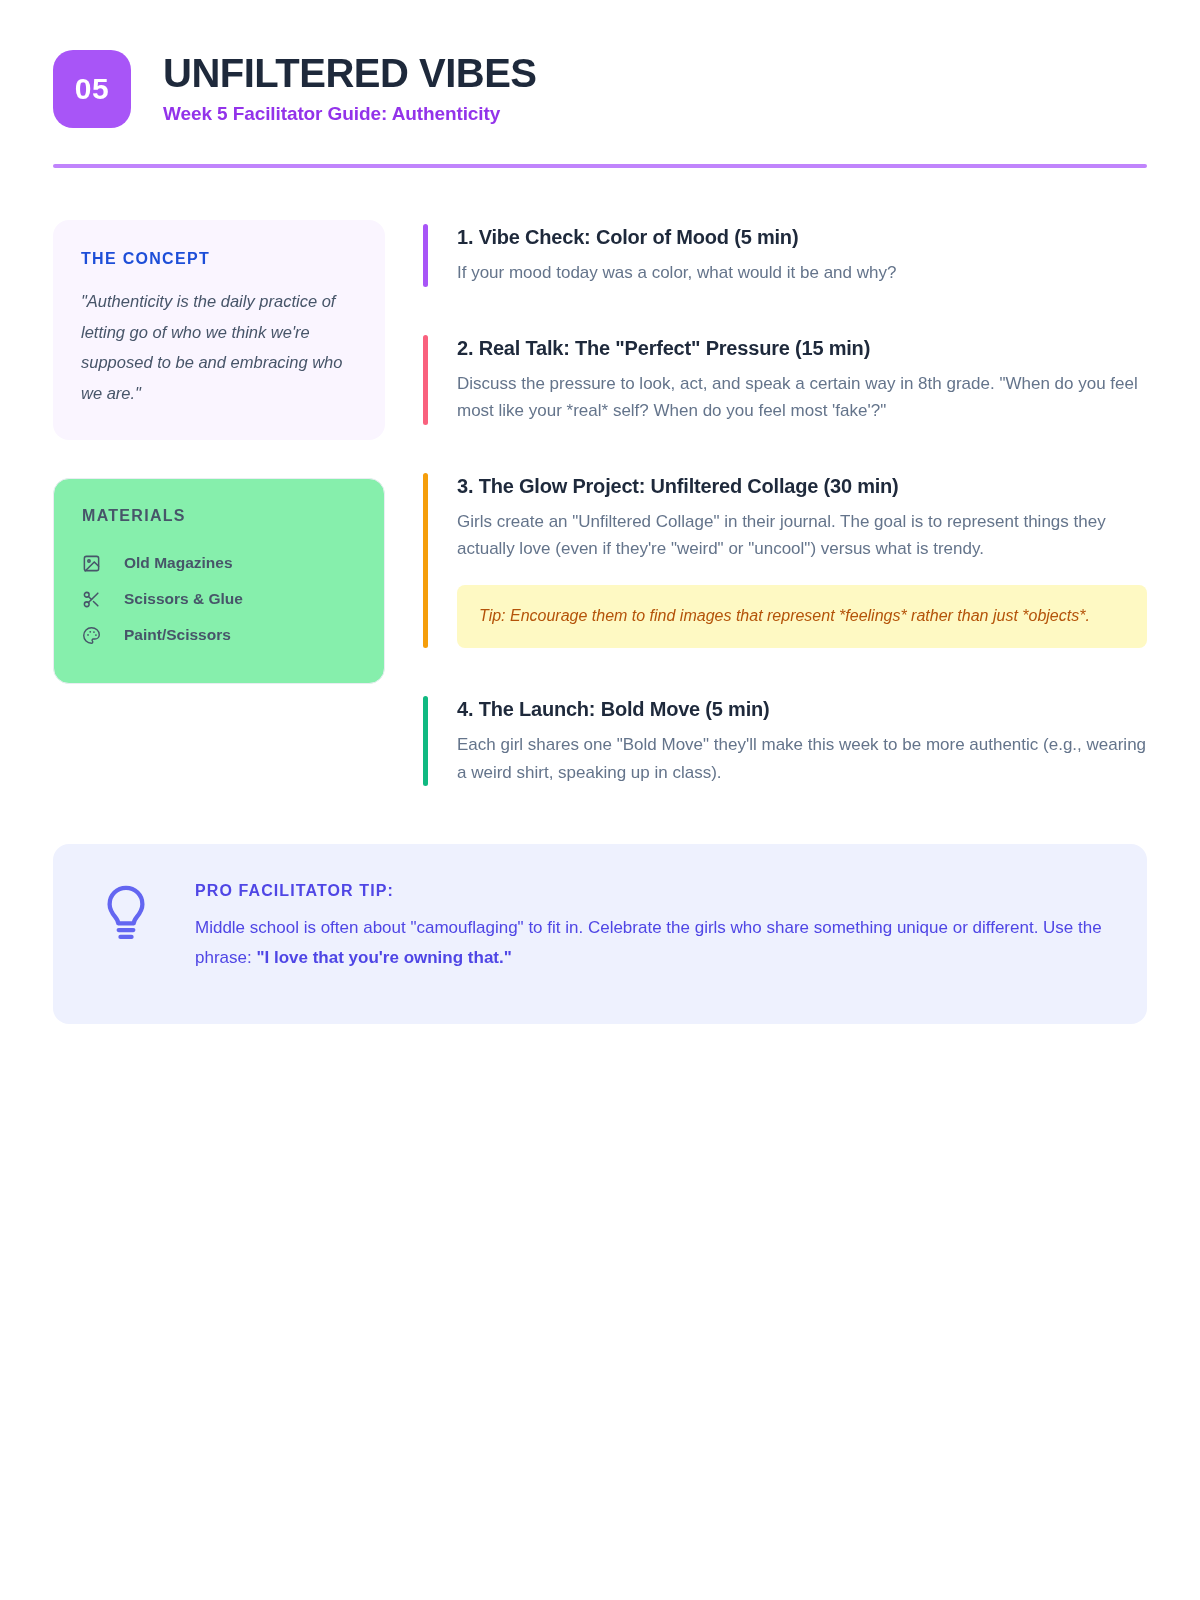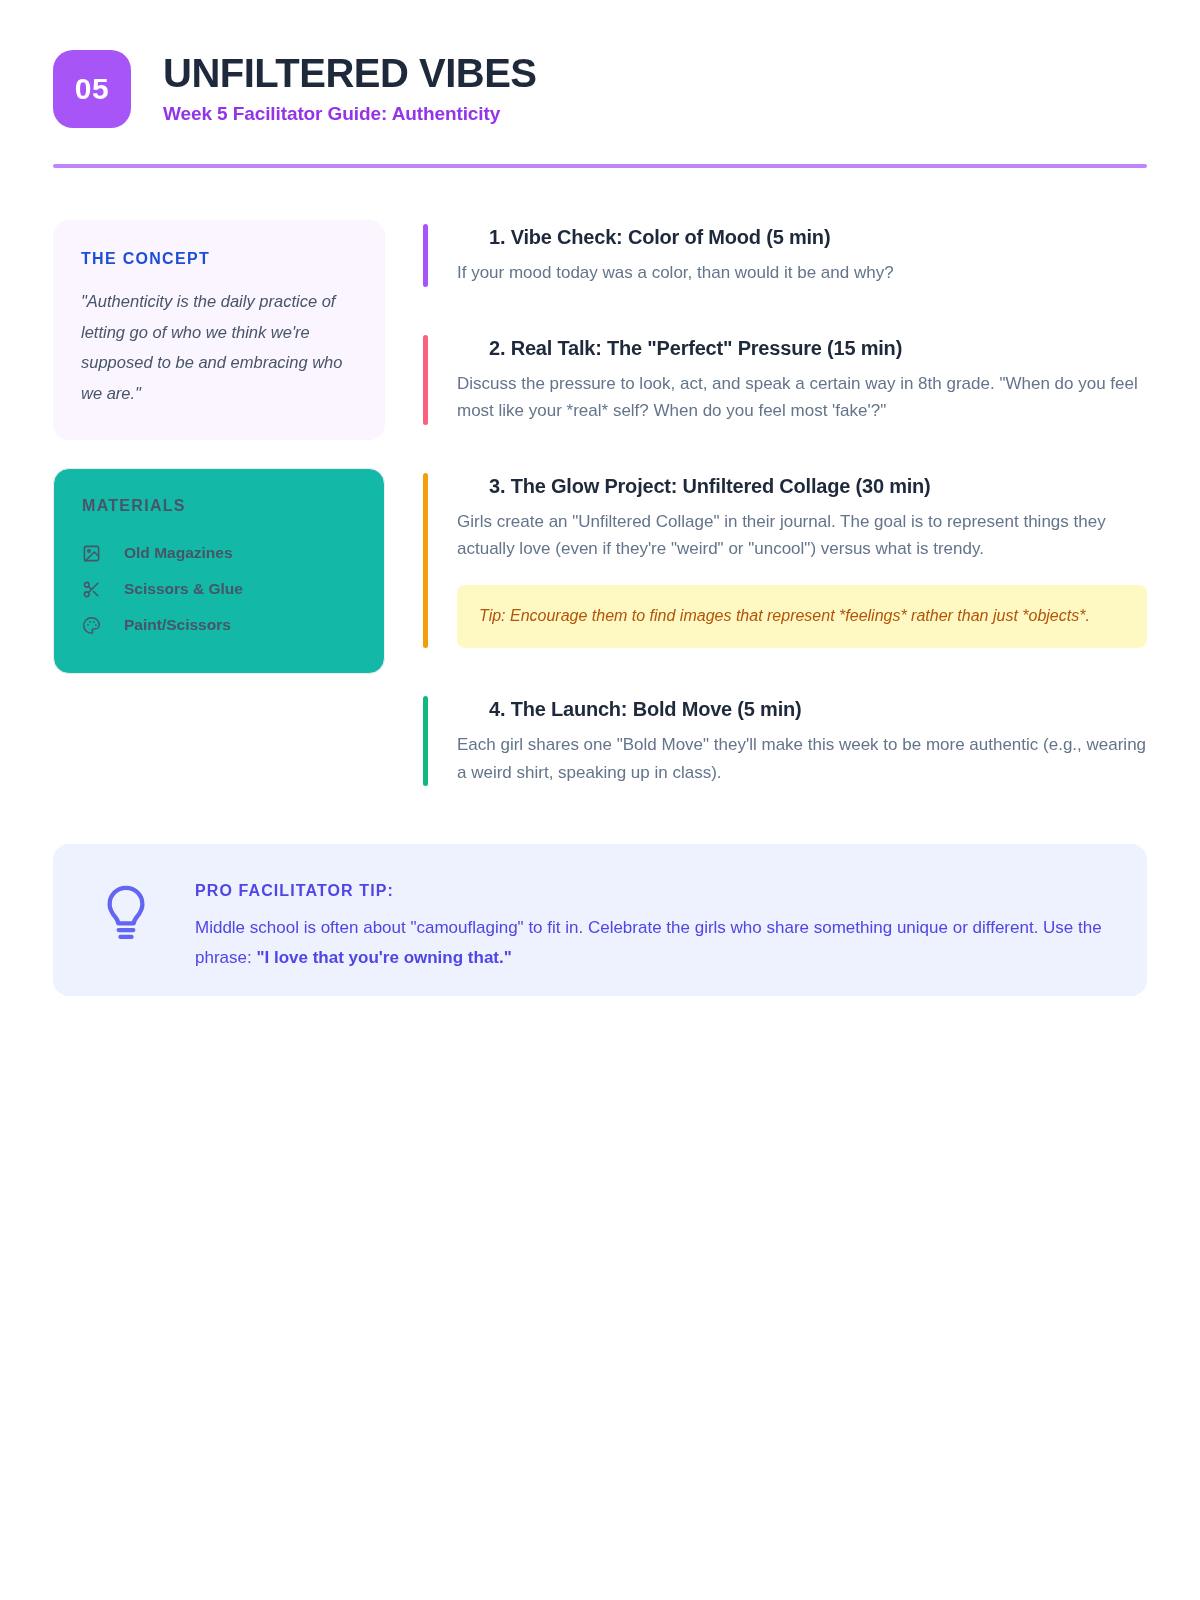--- a/index.html
+++ b/index.html
@@ -101,22 +101,22 @@
   .concept-quote {
     margin-top: 18px;
     font-size: 16.5px;
     font-style: italic;
     line-height: 1.85;
     color: #475569;
   }
 
   
   .materials-card {
-    margin-top: 28px;
-    background: #14b8a6;
+    margin-top: 38px;
+    background: #86efac;
     border: 1px solid #e9edf2;
     border-radius: 16px;
     padding: 28px 28px 30px 28px;
   }
 
   .materials-heading {
     font-size: 16px;
     font-weight: bold;
     letter-spacing: 1.3px;
     color: #475569;
@@ -164,21 +164,20 @@
     width: 5px;
     border-radius: 3px;
   }
 
   .activity-title {
     font-size: 20px;
     font-weight: bold;
     color: #1e293b;
     letter-spacing: -0.2px;
     line-height: 1.35;
-    margin-left: 32px;
   }
 
   .activity-desc {
     margin-top: 8px;
     font-size: 17px;
     line-height: 1.62;
     color: #64748b;
   }
 
   .tip-box {
@@ -193,21 +192,21 @@
     font-style: italic;
     line-height: 1.6;
     color: #b45309;
   }
 
   
   .protip {
     margin-top: 58px;
     background: #eef1fe;
     border-radius: 16px;
-    padding: 36px 44px 24px 44px;
+    padding: 36px 44px 52px 44px;
     display: flex;
     gap: 40px;
     align-items: flex-start;
   }
 
   .protip-icon {
     width: 58px;
     flex: none;
     color: #6366f1;
     display: flex;
@@ -301,21 +300,21 @@
 
         </div>
       </div>
     </div>
 
     <div class="activities">
 
       <div class="activity">
         <div class="activity-bar" style="background:#a855f7"></div>
         <div class="activity-title">1. Vibe Check: Color of Mood (5 min)</div>
-        <div class="activity-desc">If your mood today was a color, than would it be and why?</div>
+        <div class="activity-desc">If your mood today was a color, what would it be and why?</div>
       </div>
 
       <div class="activity">
         <div class="activity-bar" style="background:#f9617e"></div>
         <div class="activity-title">2. Real Talk: The "Perfect" Pressure (15 min)</div>
         <div class="activity-desc">Discuss the pressure to look, act, and speak a certain way in 8th grade. "When do you feel most like your *real* self? When do you feel most 'fake'?"</div>
       </div>
 
       <div class="activity">
         <div class="activity-bar" style="background:#f59e0b"></div>

